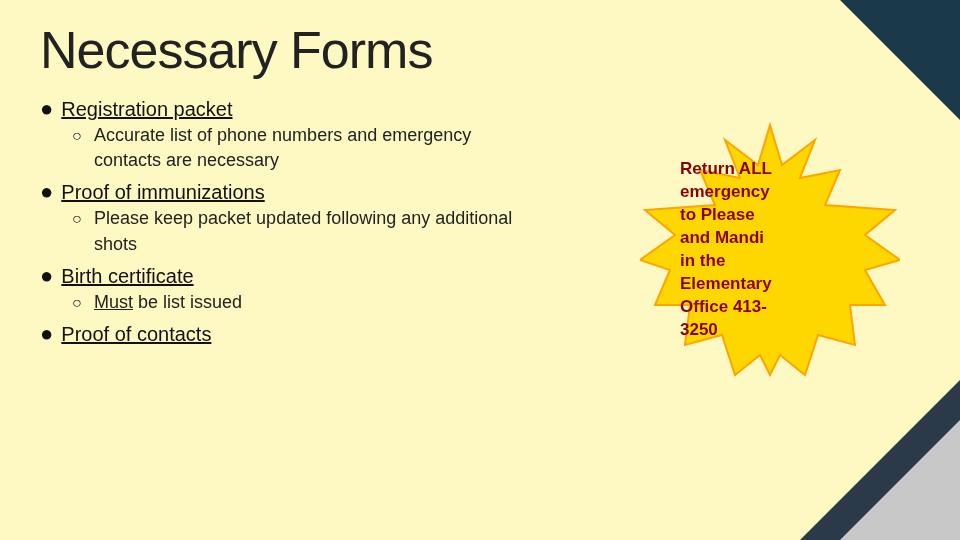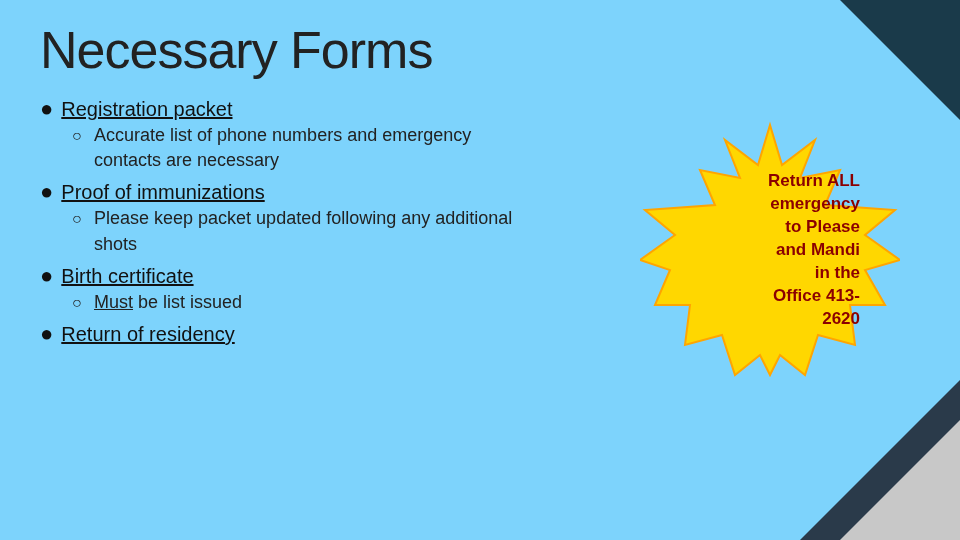--- a/index.html
+++ b/index.html
@@ -10,21 +10,21 @@
       overflow: hidden;
       background: #1a2a3a;
       font-family: Georgia, 'Times New Roman', serif;
       position: relative;
     }
 
     .main-slide {
       width: 960px;
       height: 540px;
       position: relative;
-      background: #7dd3fc;
+      background: #fef9c3;
     }
 
     
     .corner-accent-tr {
       position: absolute;
       top: 0;
       right: 0;
       width: 120px;
       height: 120px;
       background: #1a3a4a;
@@ -144,21 +144,21 @@
       left: 0;
       width: 100%;
       height: 100%;
     }
 
     .starburst-text {
       position: absolute;
       top: 50%;
       left: 50%;
       transform: translate(-50%, -50%);
-      text-align: right;
+      text-align: left;
       font-family: Arial, sans-serif;
       font-weight: bold;
       font-size: 17px;
       color: #8B0000;
       line-height: 1.35;
       width: 180px;
       z-index: 10;
     }
 
     .mb2 { margin-bottom: 2px; }
@@ -207,21 +207,21 @@
         <li class="bullet-sub">
           <span class="sub-circle">○</span>
           <span>
             <span class="must-underline">Must</span><span> be list issued</span>
           </span>
         </li>
       </ul>
 
       <li class="bullet-main mb2">
         <span class="bullet-dot">●</span>
-        <span class="bullet-text">Return of residency</span>
+        <span class="bullet-text">Proof of contacts</span>
       </li>
 
     </ul>
   </div>
 
   <div class="starburst-container">
     <div class="starburst">
       <svg viewBox="0 0 260 260" xmlns="http://www.w3.org/2000/svg">
         <polygon points="
           130,5
@@ -241,19 +241,20 @@
           60,50 100,58
           85,20 118,45
         " fill="#FFD700" stroke="#FFA500" stroke-width="2"></polygon>
       </svg>
       <div class="starburst-text">
         <div>Return ALL</div>
         <div>emergency</div>
         <div>to Please</div>
         <div>and Mandi</div>
         <div>in the</div>
+        <div>Elementary</div>
         <div>Office 413-</div>
-        <div>2620</div>
+        <div>3250</div>
       </div>
     </div>
   </div>
 
 </div>
 
 </body></html>

